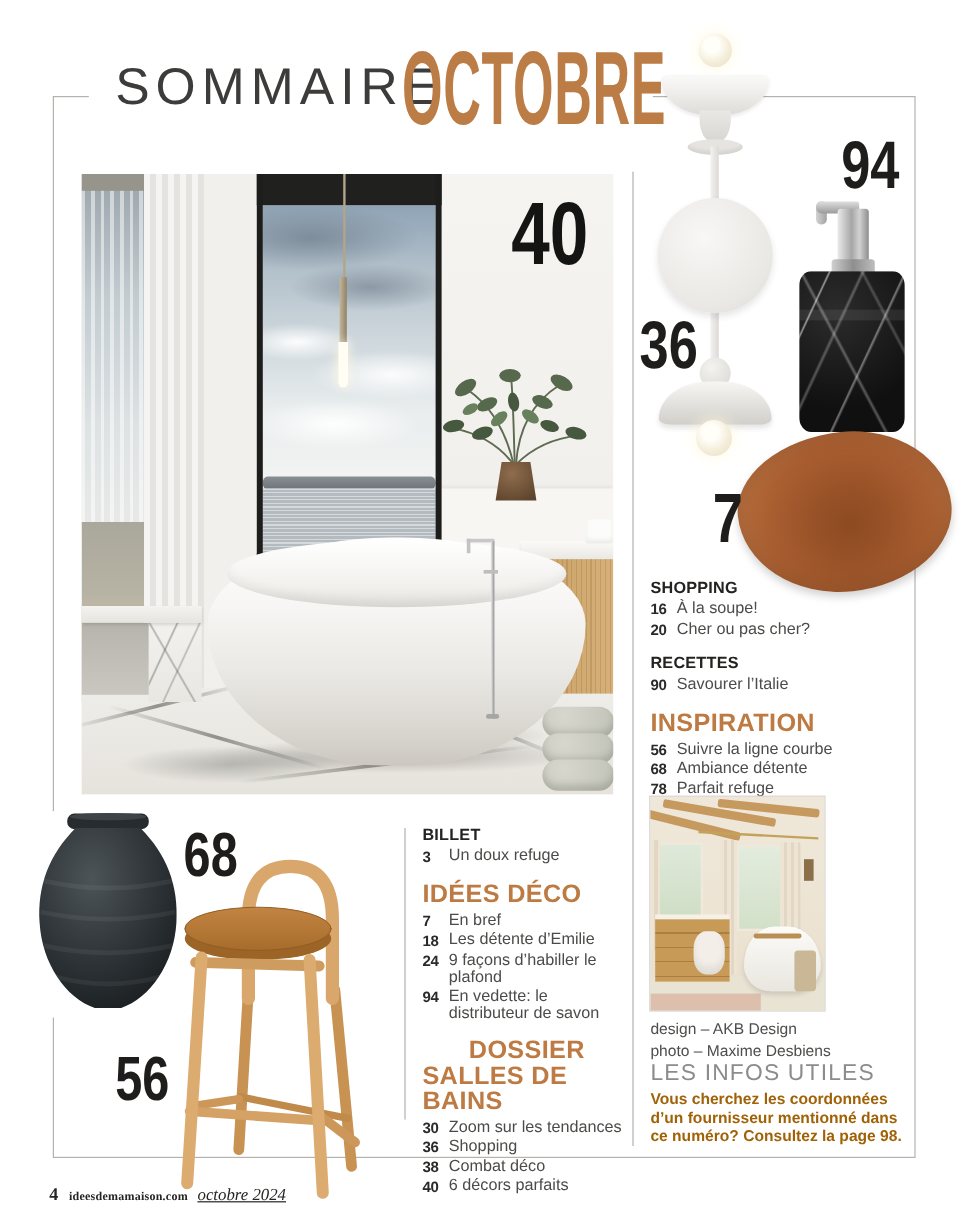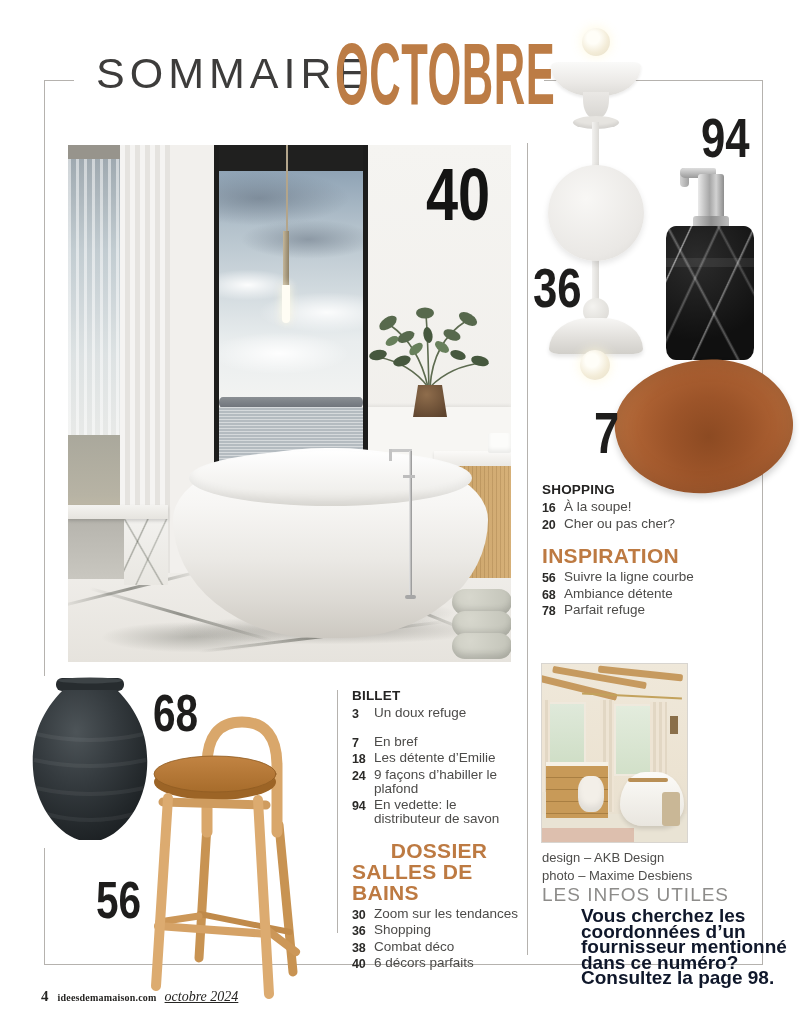--- a/index.html
+++ b/index.html
@@ -184,21 +184,21 @@
       background:linear-gradient(#fcfbf8,#e9e6df);box-shadow:0 3px 4px rgba(0,0,0,.12);}
   .sp-towel{left:120px;top:128px;width:18px;height:34px;border-radius:3px;background:#c9b796;}
   .sp-floor{left:0;top:150px;width:145px;height:30px;background:#e9e3d4;}
   .sp-rug{left:0;top:164px;width:92px;height:16px;background:#ddbfae;}
   .sp-art{left:128px;top:52px;width:8px;height:18px;background:#8a6f4a;}
   .sp-tray{left:86px;top:114px;width:40px;height:4px;background:#b98f55;border-radius:2px;}
 
   
   .credits{left:542px;top:849px;font-size:13px;color:#4e4d4b;line-height:18px;}
   .infos-title{left:542px;top:884px;font-size:19px;font-weight:400;color:#8d8c8a;letter-spacing:1px;}
-  .infos-text{left:542px;top:908px;width:218px;font-size:19px;font-weight:700;color:#0f172a;line-height:15.5px;margin-left:39px;}
+  .infos-text{left:542px;top:908px;width:218px;font-size:13px;font-weight:700;color:#a16207;line-height:15.5px;}
 
   
   .vase-wrap{left:26px;top:676px;width:128px;height:172px;background:#fff;}
   .stool-wrap{left:138px;top:710px;width:190px;height:292px;}
 
   
   .footer{left:41px;top:987px;font-family:"Liberation Serif",serif;color:#262523;}
   .footer .pgno{font-size:15px;font-weight:700;}
   .footer .site{font-size:10px;font-weight:700;margin-left:9px;letter-spacing:.2px;}
   .footer .issue{font-size:14px;font-style:italic;margin-left:8px;text-decoration:underline;}
@@ -348,20 +348,27 @@
       <div class="toc-row">
         <span class="pg">16</span>
           <span class="lbl">À la soupe!</span>
       </div>
       <div class="toc-row">
         <span class="pg">20</span>
           <span class="lbl">Cher ou pas cher?</span>
       </div>
     </div>
     <div class="sec">
+      <h3>RECETTES</h3>
+      <div class="toc-row">
+        <span class="pg">90</span>
+          <span class="lbl">Savourer l’Italie</span>
+      </div>
+    </div>
+    <div class="sec">
       <h2>INSPIRATION</h2>
       <div class="toc-row">
         <span class="pg">56</span>
           <span class="lbl">Suivre la ligne courbe</span>
       </div>
       <div class="toc-row">
         <span class="pg">68</span>
           <span class="lbl">Ambiance détente</span>
       </div>
       <div class="toc-row">
@@ -400,20 +407,21 @@
 
   <div class="abs toc mid-toc">
     <div class="sec">
       <h3>BILLET</h3>
       <div class="toc-row">
         <span class="pg">3</span>
           <span class="lbl">Un doux refuge</span>
       </div>
     </div>
     <div class="sec">
+      <h2>IDÉES DÉCO</h2>
       <div class="toc-row">
         <span class="pg">7</span>
           <span class="lbl">En bref</span>
       </div>
       <div class="toc-row">
         <span class="pg">18</span>
           <span class="lbl">Les détente d’Emilie</span>
       </div>
       <div class="toc-row">
         <span class="pg">24</span>

